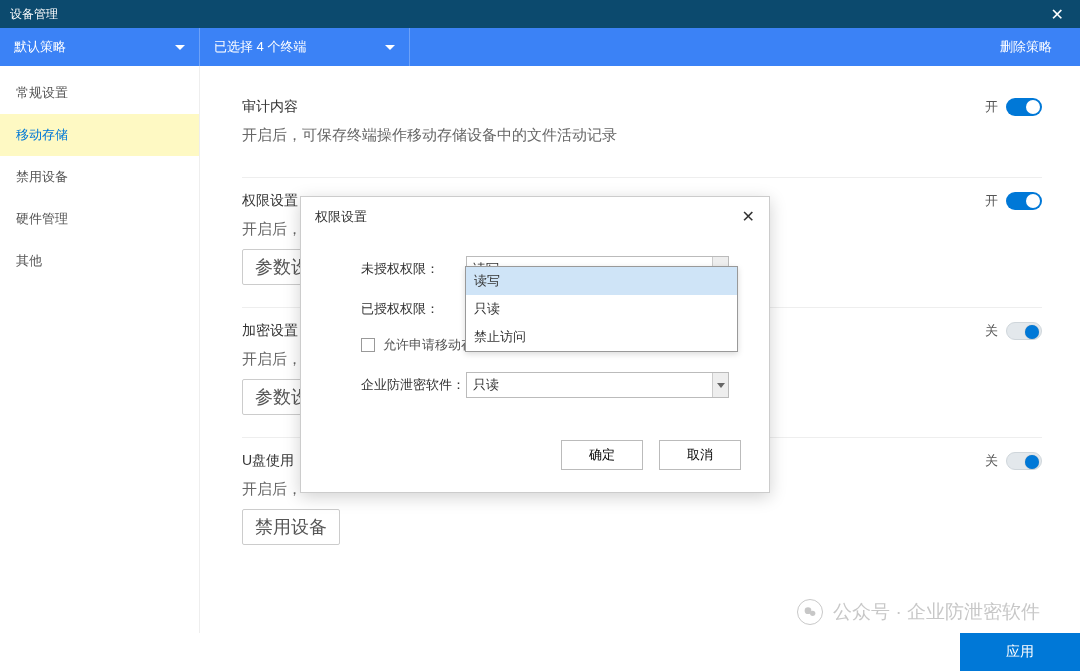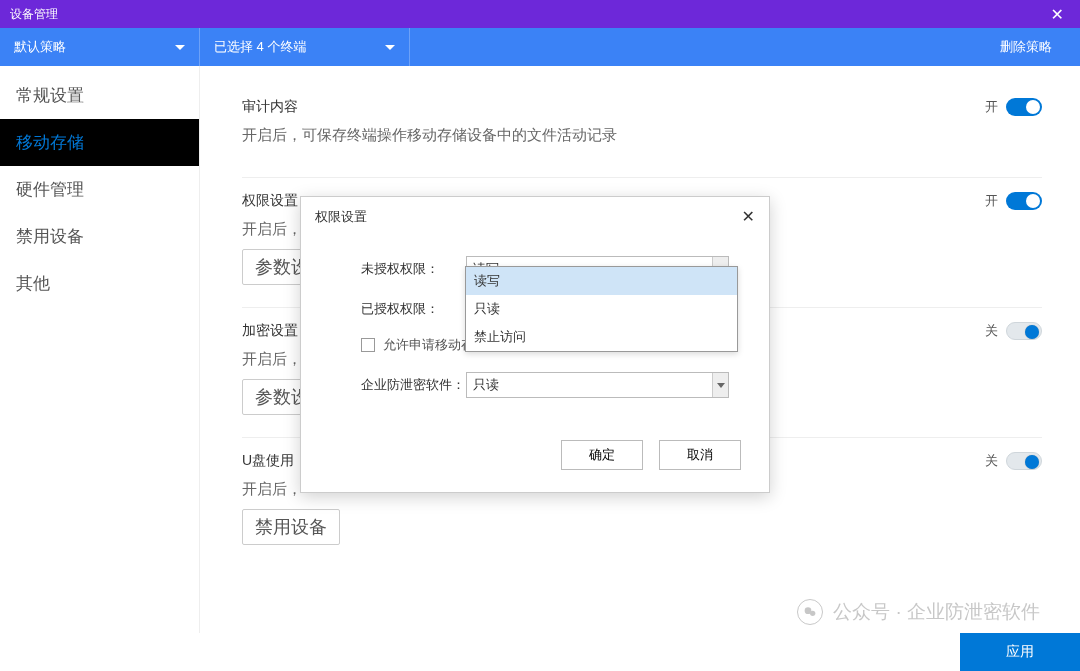--- a/index.html
+++ b/index.html
@@ -1,33 +1,33 @@
 <!DOCTYPE html>
 <html><head>
   <meta charset="utf-8">
   <style>
     * { box-sizing: border-box; margin: 0; padding: 0; font-family: "Microsoft YaHei", Arial, sans-serif; }
     body { width: 1080px; height: 671px; background: #fff; overflow: hidden; position: relative; font-size: 13px; color: #333; }
     
-    .titlebar { background: #6d28d9; color: #fff; height: 28px; display: flex; align-items: center; padding: 8px 10px; justify-content: space-between; }
+    .titlebar { background: #0c4a6e; color: #fff; height: 28px; display: flex; align-items: center; padding: 8px 10px; justify-content: space-between; }
     .titlebar-title { font-size: 12px; }
     .close-x { font-size: 16px; cursor: pointer; padding: 0 6px; }
     
     .toolbar { background: #3b82f6; height: 38px; display: flex; align-items: stretch; color: #fff; }
     .toolbar-drop { display: flex; align-items: center; padding: 0 14px; border-right: 1px solid rgba(255,255,255,0.25); cursor: pointer; position: relative; }
     .toolbar-drop.first { width: 200px; justify-content: space-between; }
     .toolbar-drop.second { width: 210px; justify-content: space-between; }
     .caret-down { width: 0; height: 0; border-left: 5px solid transparent; border-right: 5px solid transparent; border-top: 5px solid #fff; margin-left: 10px; }
     .toolbar-spacer { flex: 1; }
     .toolbar-btn { display: flex; align-items: center; padding: 0 28px; cursor: pointer; }
 
     .body-row { display: flex; height: calc(100% - 28px - 38px - 38px); }
     .sidebar { width: 200px; border-right: 1px solid #eee; padding-top: 6px; }
-    .side-item { padding: 12px 16px; font-size: 17px; color: #555; cursor: pointer; }
-    .side-item.active { color: #0078d7; background: #000000; }
+    .side-item { padding: 12px 16px; font-size: 13px; color: #555; cursor: pointer; }
+    .side-item.active { color: #0078d7; background: #fef9c3; }
 
     .content { flex: 1; padding: 18px 38px 0 42px; overflow-y: auto; }
     .section { padding: 14px 0 22px 0; border-bottom: 1px solid #eee; position: relative; }
     .sec-title { font-size: 14px; color: #333; margin-bottom: 10px; }
     .sec-desc { font-size: 15px; color: #666; margin-bottom: 10px; }
     .param-btn { display: inline-block; border: 1px solid #ccc; background: #fff; padding: 5px 12px; font-size: 18px; color: #555; cursor: pointer; border-radius: 2px; }
     .toggle-wrap { position: absolute; right: 0; top: 14px; display: flex; align-items: center; gap: 8px; }
     .toggle-label { font-size: 13px; color: #555; }
     .toggle { width: 36px; height: 18px; border-radius: 9px; position: relative; }
     .toggle.on { background: #0078d7; }
@@ -84,22 +84,22 @@
   <div class="toolbar-spacer"></div>
   <div class="toolbar-btn">
     <span>删除策略</span>
   </div>
 </div>
 
 <div class="body-row">
   <div class="sidebar">
     <div class="side-item"><span>常规设置</span></div>
     <div class="side-item active"><span>移动存储</span></div>
+    <div class="side-item"><span>禁用设备</span></div>
     <div class="side-item"><span>硬件管理</span></div>
-    <div class="side-item"><span>禁用设备</span></div>
     <div class="side-item"><span>其他</span></div>
   </div>
 
   <div class="content">
 
     <div class="section">
       <div class="sec-title">审计内容</div>
       <div class="sec-desc">开启后，可保存终端操作移动存储设备中的文件活动记录</div>
       <div class="toggle-wrap">
         <span class="toggle-label">开</span>

